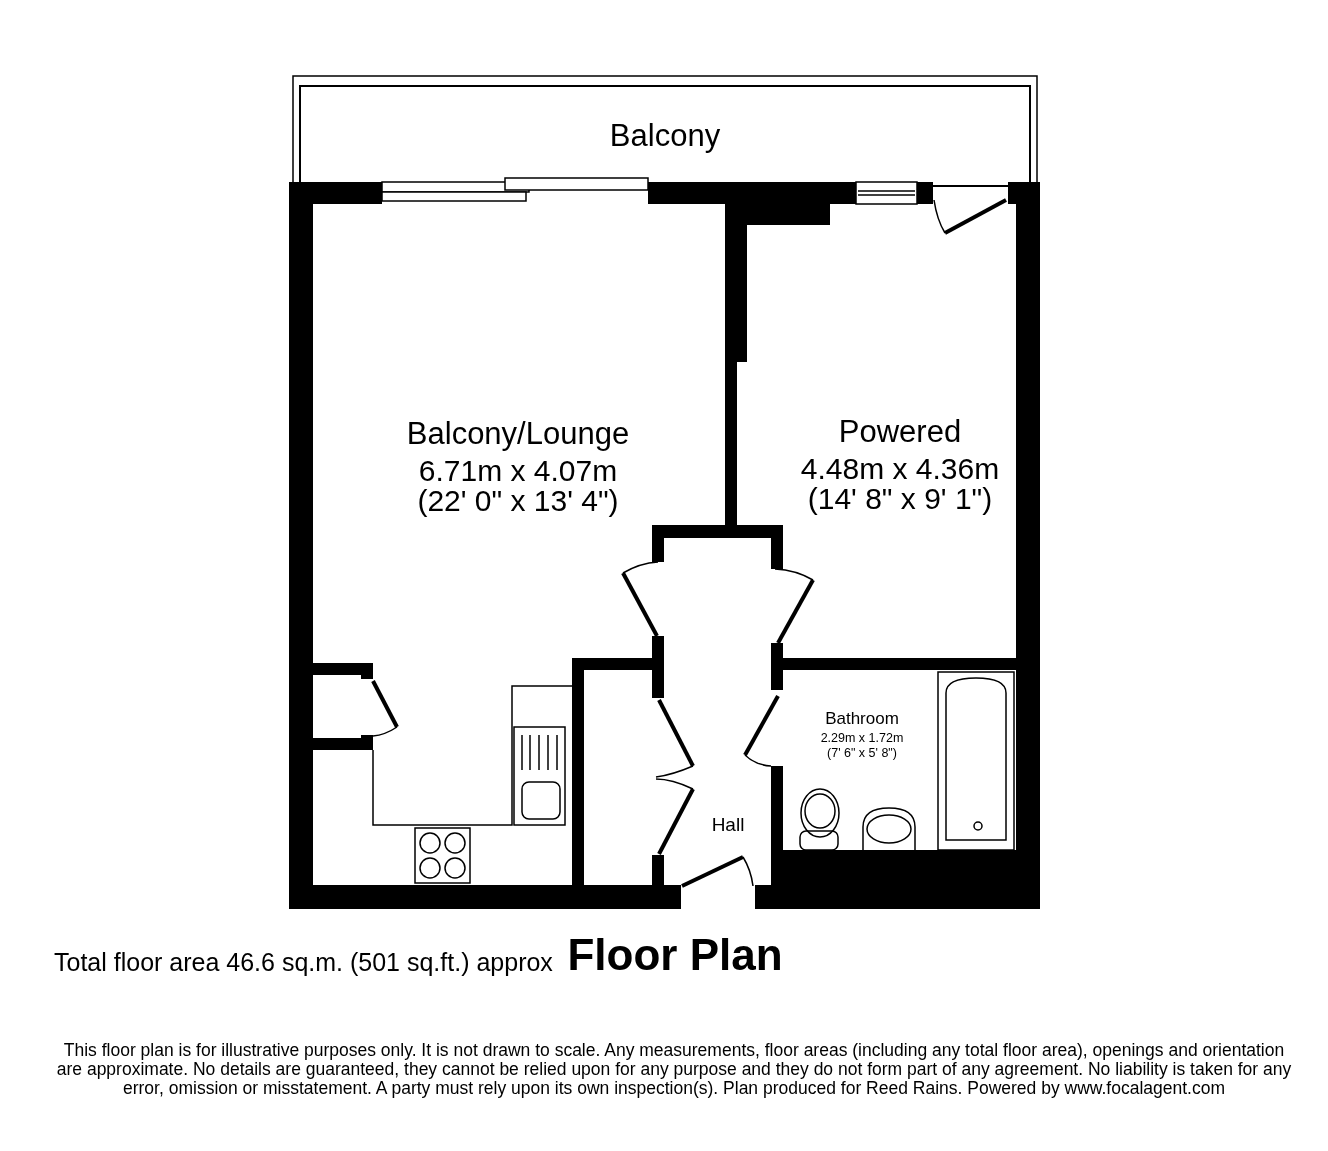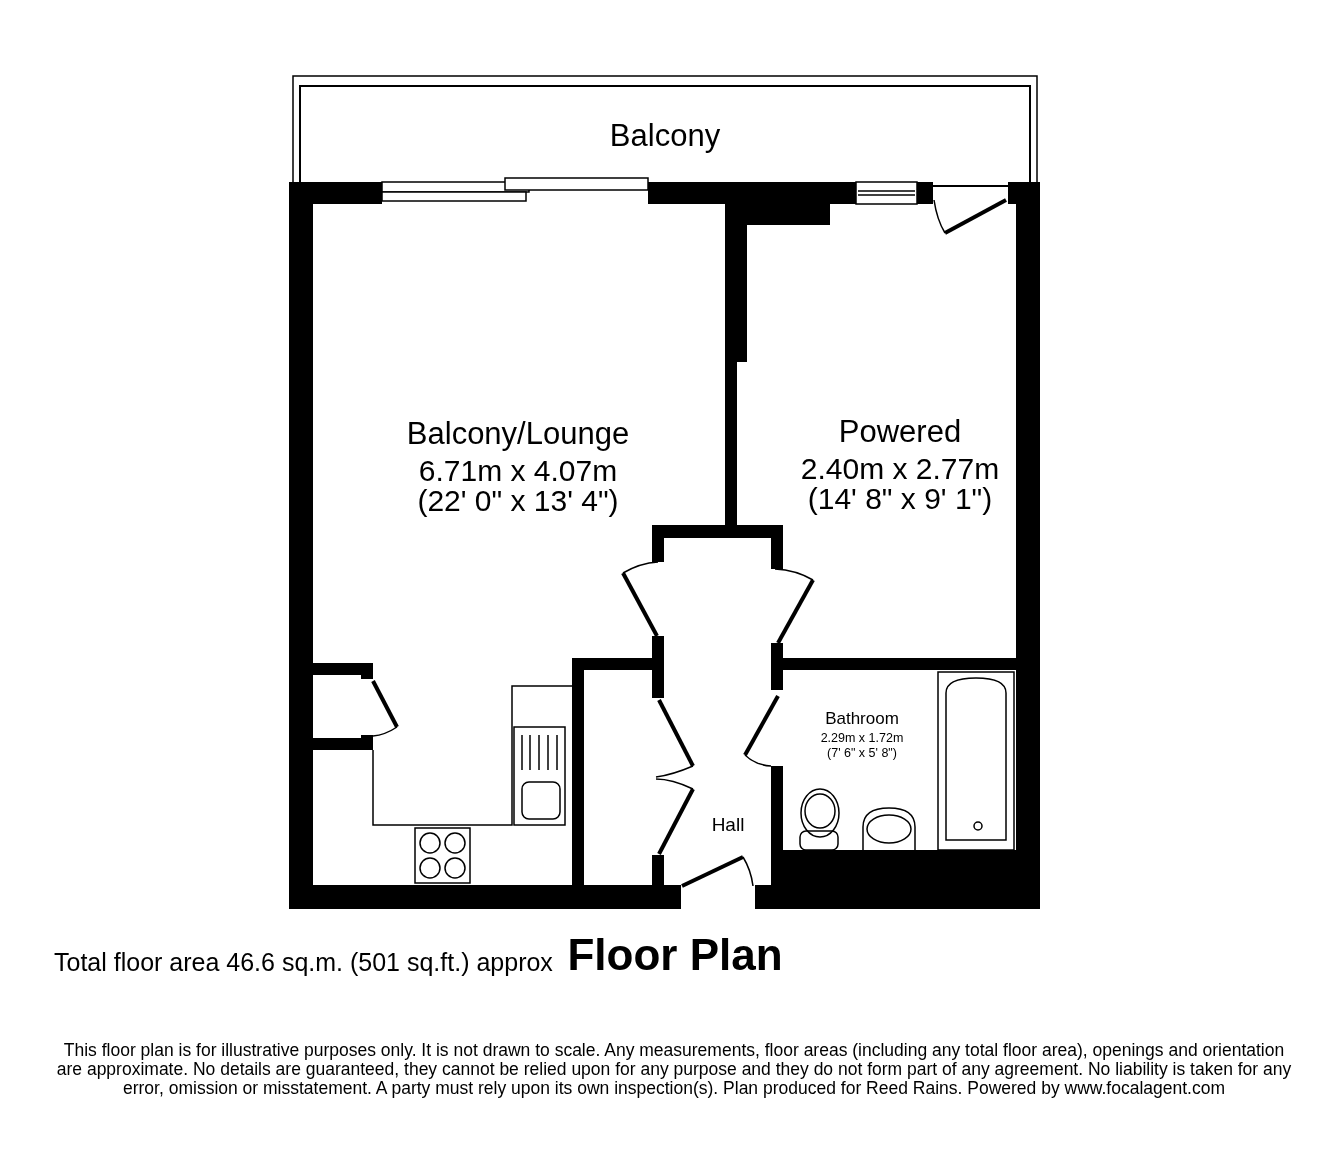--- a/index.html
+++ b/index.html
@@ -143,21 +143,21 @@
   </g>
 </svg>
 
 <div class="lbl room-name" style="left:565px; width:200px; top:120px;">Balcony</div>
 
 <div class="lbl room-name" style="left:368px; width:300px; top:418px;">Balcony/Lounge</div>
 <div class="lbl room-dim" style="left:368px; width:300px; top:456px;">6.71m x 4.07m</div>
 <div class="lbl room-dim" style="left:368px; width:300px; top:486px;">(22' 0" x 13' 4")</div>
 
 <div class="lbl room-name" style="left:750px; width:300px; top:416px;">Powered</div>
-<div class="lbl room-dim" style="left:750px; width:300px; top:454px;">2.40m x 2.77m</div>
+<div class="lbl room-dim" style="left:750px; width:300px; top:454px;">4.48m x 4.36m</div>
 <div class="lbl room-dim" style="left:750px; width:300px; top:484px;">(14' 8" x 9' 1")</div>
 
 <div class="lbl small-name" style="left:802px; width:120px; top:710px;">Bathroom</div>
 <div class="lbl small-dim" style="left:802px; width:120px; top:732px;">2.29m x 1.72m</div>
 <div class="lbl small-dim" style="left:802px; width:120px; top:747px;">(7' 6" x 5' 8")</div>
 
 <div class="lbl small-name" style="left:698px; width:60px; top:775px; font-size:19px;margin-top:40px;">Hall</div>
 
 <div id="title">Floor Plan</div>
 <div id="total">Total floor area 46.6 sq.m. (501 sq.ft.) approx</div>

